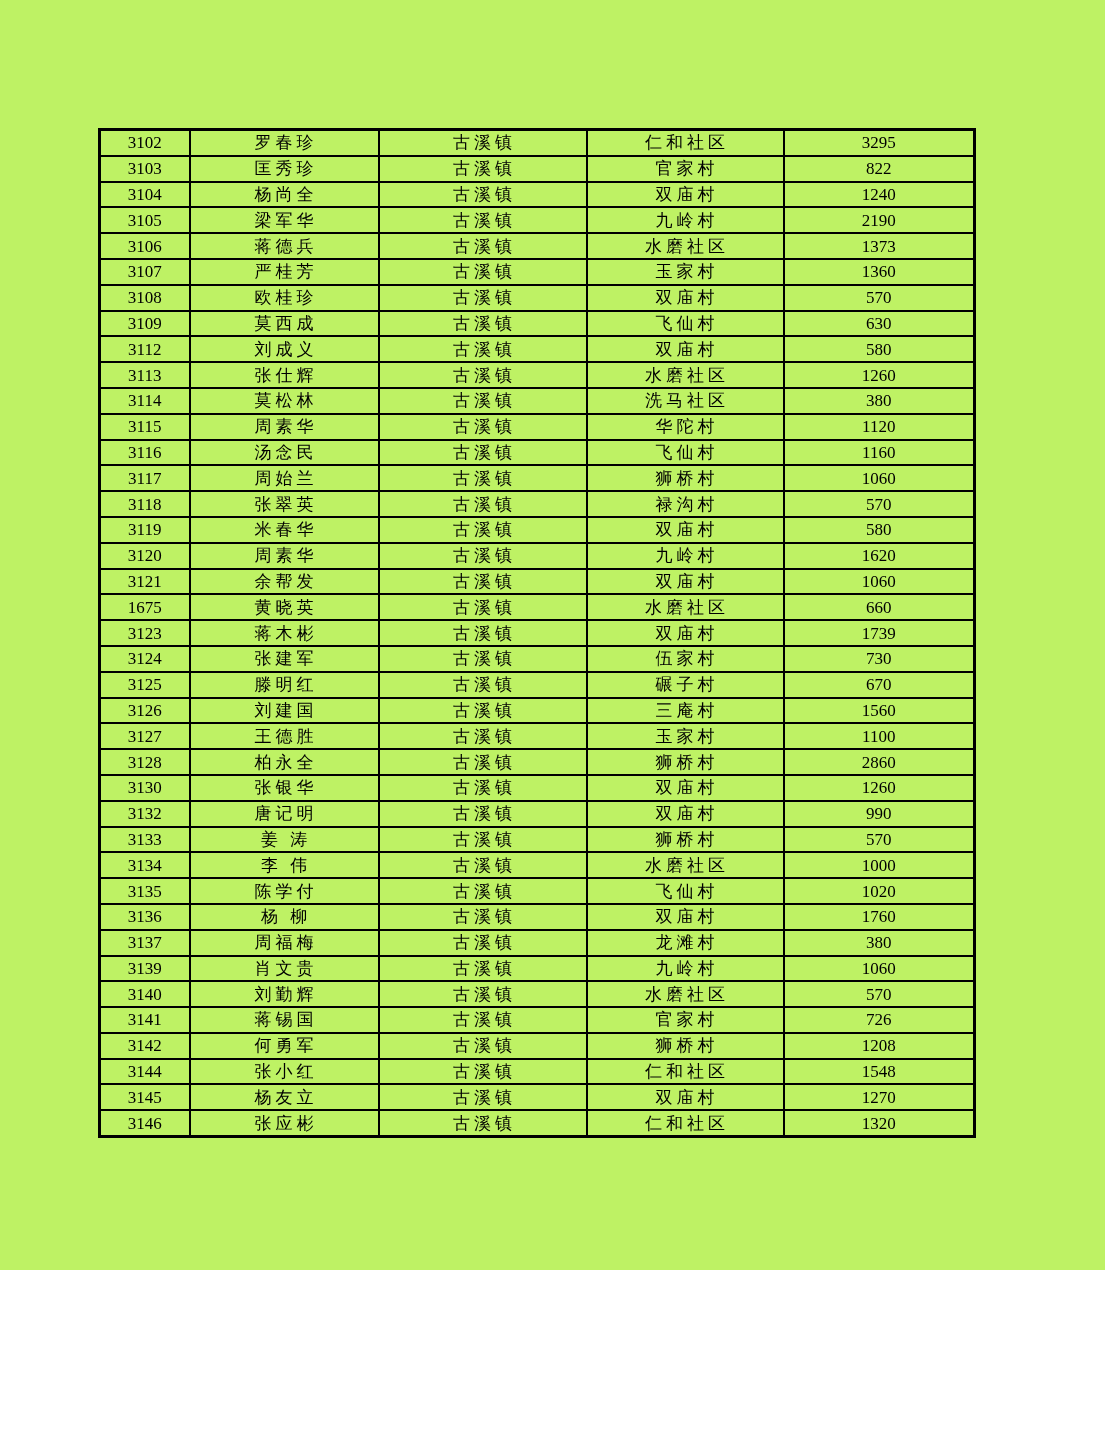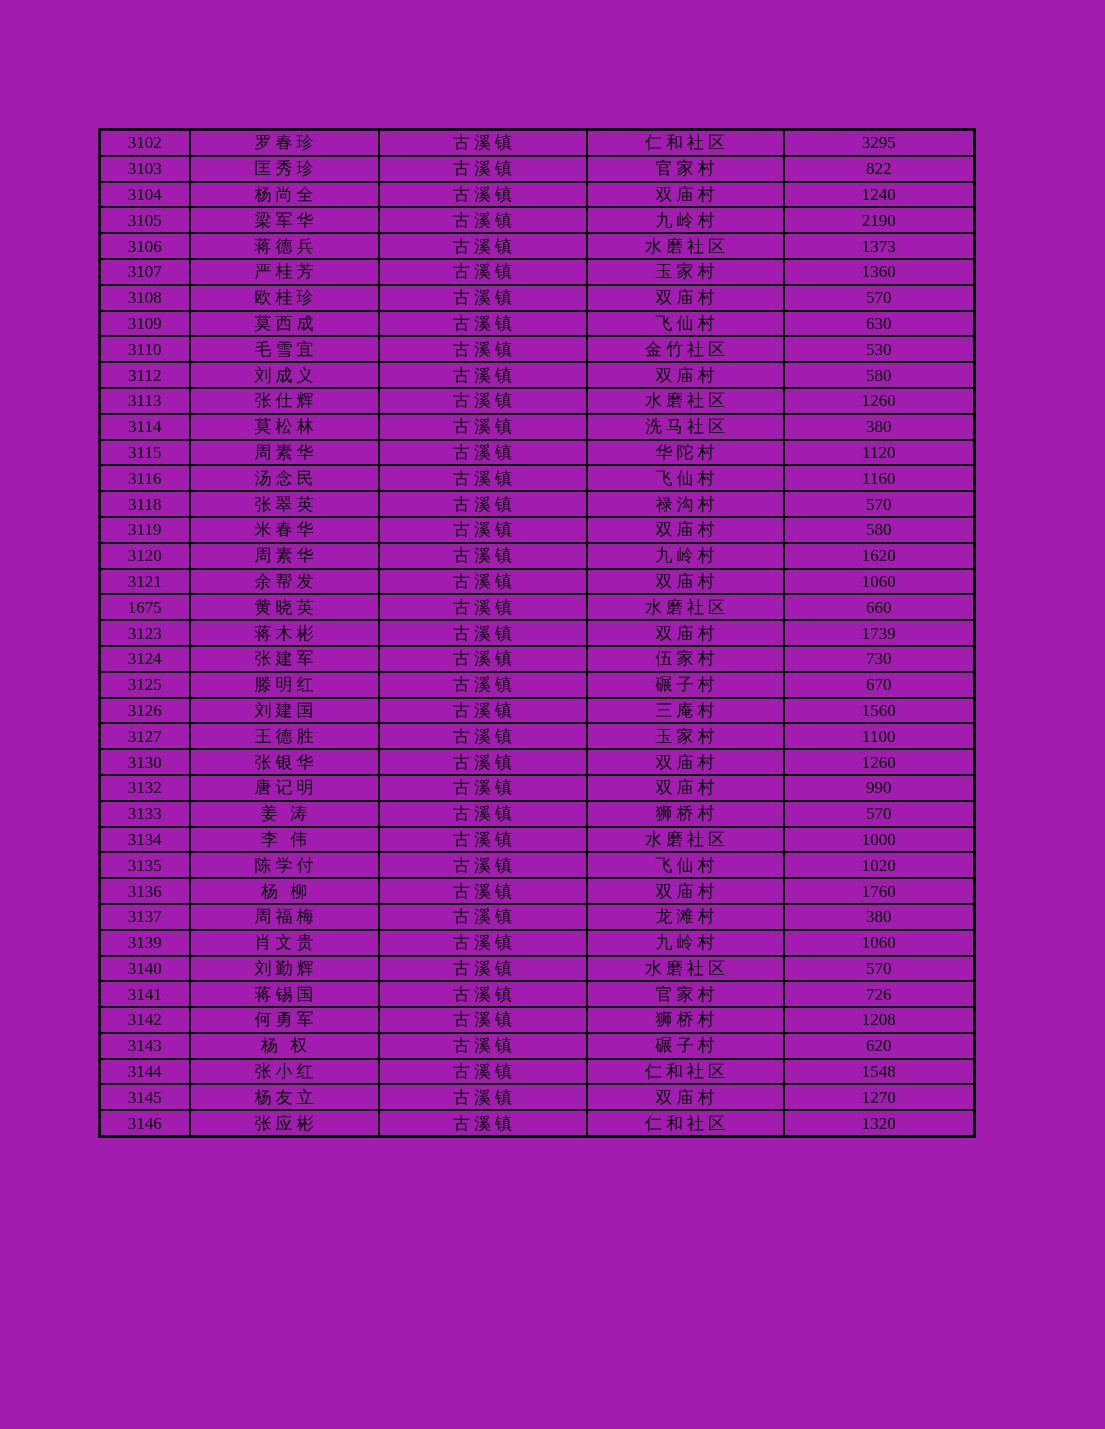--- a/index.html
+++ b/index.html
@@ -3,22 +3,22 @@
 <meta charset="utf-8">
 <style>
   html, body {
     margin: 0;
     padding: 0;
     background: #ffffff;
   }
   .page {
     position: relative;
     width: 1105px;
-    height: 1429px;
-    background: #a21caf;
+    height: 1270px;
+    background: #bef264;
     font-family: "Liberation Serif", "DejaVu Serif", serif;
     color: #000000;
     overflow: hidden;
   }
   table.roster {
     position: absolute;
     left: 98px;
     top: 128px;
     width: 875px;
     border-collapse: collapse;
@@ -108,27 +108,20 @@
           <td class="num">570</td>
         </tr>
         <tr>
           <td class="num">3109</td>
           <td class="zh">莫西成</td>
           <td class="zh">古溪镇</td>
           <td class="zh">飞仙村</td>
           <td class="num">630</td>
         </tr>
         <tr>
-          <td class="num">3110</td>
-          <td class="zh">毛雪宜</td>
-          <td class="zh">古溪镇</td>
-          <td class="zh">金竹社区</td>
-          <td class="num">530</td>
-        </tr>
-        <tr>
           <td class="num">3112</td>
           <td class="zh">刘成义</td>
           <td class="zh">古溪镇</td>
           <td class="zh">双庙村</td>
           <td class="num">580</td>
         </tr>
         <tr>
           <td class="num">3113</td>
           <td class="zh">张仕辉</td>
           <td class="zh">古溪镇</td>
@@ -150,20 +143,27 @@
           <td class="num">1120</td>
         </tr>
         <tr>
           <td class="num">3116</td>
           <td class="zh">汤念民</td>
           <td class="zh">古溪镇</td>
           <td class="zh">飞仙村</td>
           <td class="num">1160</td>
         </tr>
         <tr>
+          <td class="num">3117</td>
+          <td class="zh">周始兰</td>
+          <td class="zh">古溪镇</td>
+          <td class="zh">狮桥村</td>
+          <td class="num">1060</td>
+        </tr>
+        <tr>
           <td class="num">3118</td>
           <td class="zh">张翠英</td>
           <td class="zh">古溪镇</td>
           <td class="zh">禄沟村</td>
           <td class="num">570</td>
         </tr>
         <tr>
           <td class="num">3119</td>
           <td class="zh">米春华</td>
           <td class="zh">古溪镇</td>
@@ -220,20 +220,27 @@
           <td class="num">1560</td>
         </tr>
         <tr>
           <td class="num">3127</td>
           <td class="zh">王德胜</td>
           <td class="zh">古溪镇</td>
           <td class="zh">玉家村</td>
           <td class="num">1100</td>
         </tr>
         <tr>
+          <td class="num">3128</td>
+          <td class="zh">柏永全</td>
+          <td class="zh">古溪镇</td>
+          <td class="zh">狮桥村</td>
+          <td class="num">2860</td>
+        </tr>
+        <tr>
           <td class="num">3130</td>
           <td class="zh">张银华</td>
           <td class="zh">古溪镇</td>
           <td class="zh">双庙村</td>
           <td class="num">1260</td>
         </tr>
         <tr>
           <td class="num">3132</td>
           <td class="zh">唐记明</td>
           <td class="zh">古溪镇</td>
@@ -295,27 +302,20 @@
           <td class="zh">古溪镇</td>
           <td class="zh">官家村</td>
           <td class="num">726</td>
         </tr>
         <tr>
           <td class="num">3142</td>
           <td class="zh">何勇军</td>
           <td class="zh">古溪镇</td>
           <td class="zh">狮桥村</td>
           <td class="num">1208</td>
-        </tr>
-        <tr>
-          <td class="num">3143</td>
-          <td class="zh">杨 权</td>
-          <td class="zh">古溪镇</td>
-          <td class="zh">碾子村</td>
-          <td class="num">620</td>
         </tr>
         <tr>
           <td class="num">3144</td>
           <td class="zh">张小红</td>
           <td class="zh">古溪镇</td>
           <td class="zh">仁和社区</td>
           <td class="num">1548</td>
         </tr>
         <tr>
           <td class="num">3145</td>

